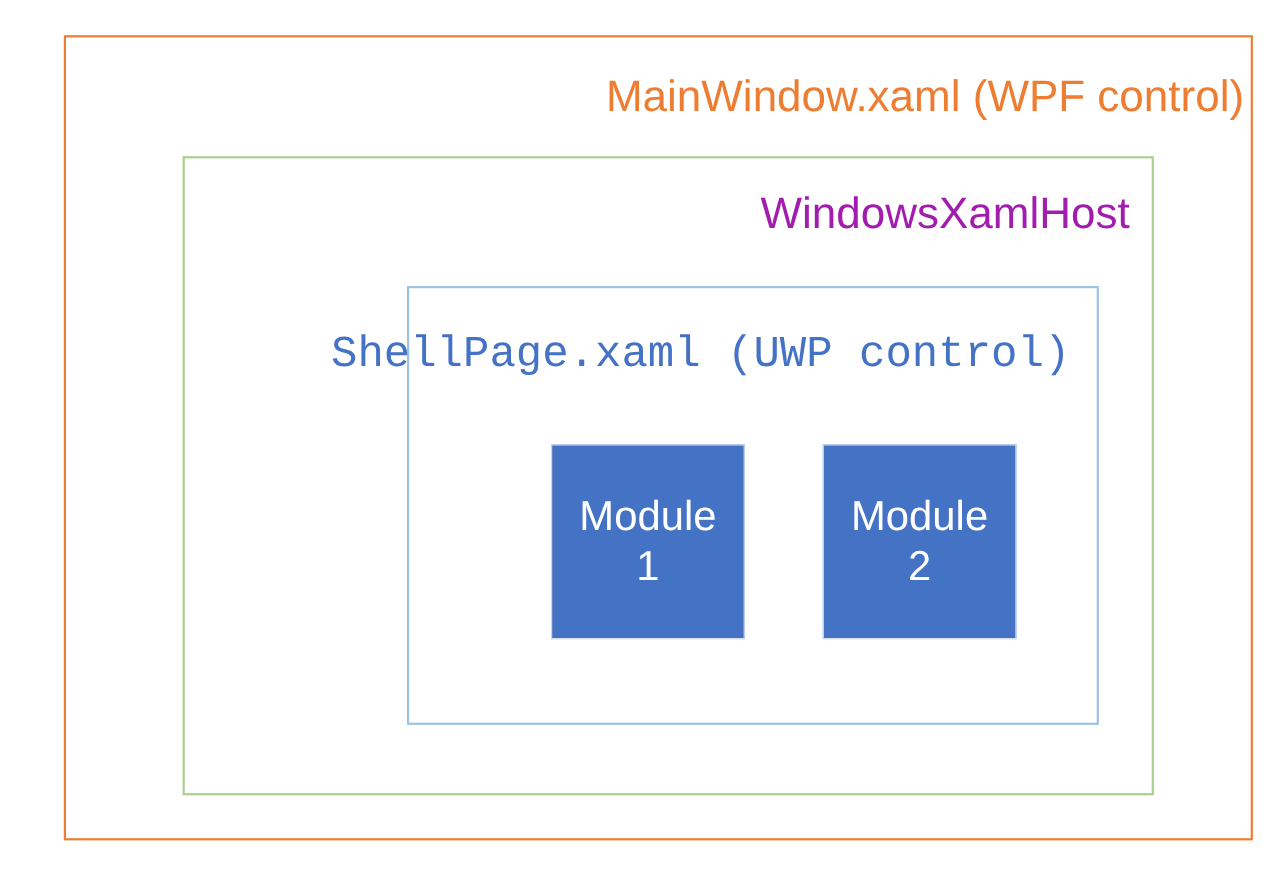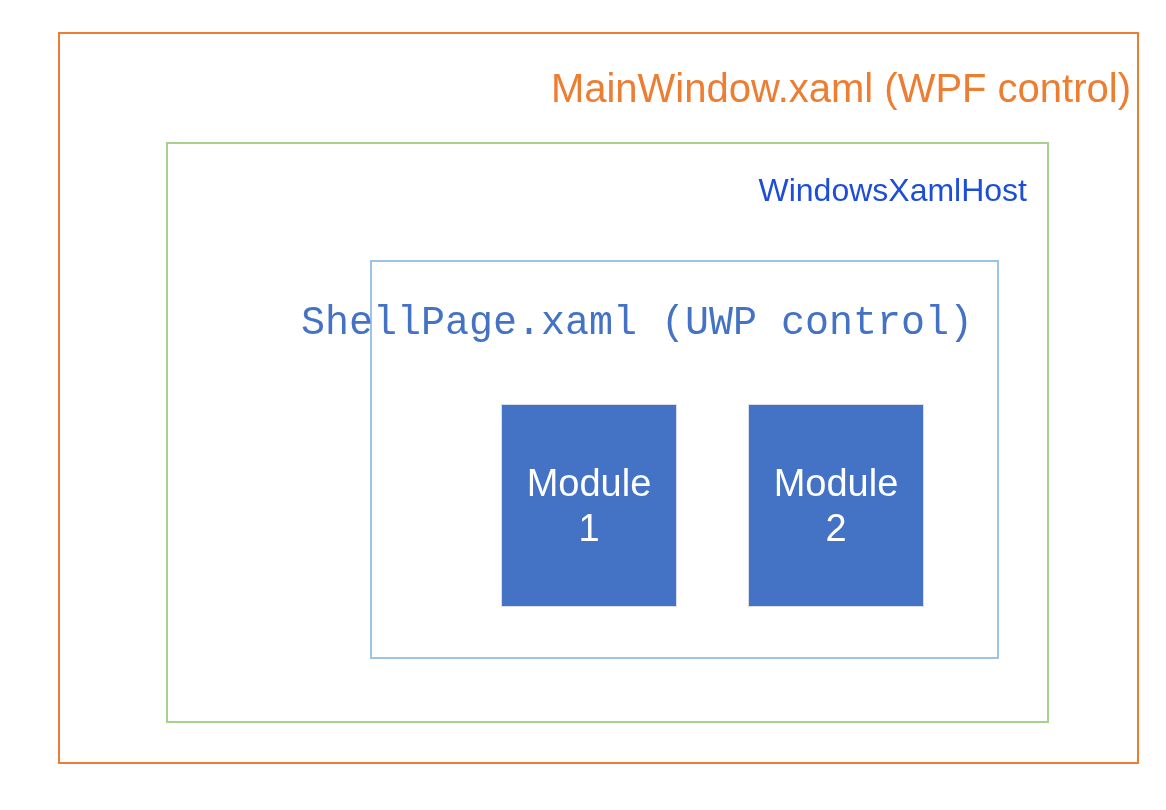--- a/index.html
+++ b/index.html
@@ -73,40 +73,40 @@
     font-size: 40px;
     color: #ED7D31;
     margin-left: 36px;
   }
 
   #xamlhost-caption {
     left: 0;
     top: 174px;
     width: 1027px;
     text-align: right;
-    font-size: 32px;
-    color: #1d4ed8;
+    font-size: 40px;
+    color: #a21caf;
   }
 
   #uwp-caption {
     left: 0;
     top: 304px;
     width: 973px;
     text-align: right;
     font-size: 40px;
     color: #4472C4;
     font-family: Liberation Mono, monospace;
   }
 
   
   .module-block {
     position: absolute;
     box-sizing: border-box;
     width: 176px;
-    height: 203px;
+    height: 177px;
     background: #4472C4;
     border: 1px solid #D9DEE8;
     color: #FFFFFF;
     display: flex;
     flex-direction: column;
     align-items: center;
     justify-content: center;
     font-size: 38px;
     line-height: 1.18;
     text-align: center;

